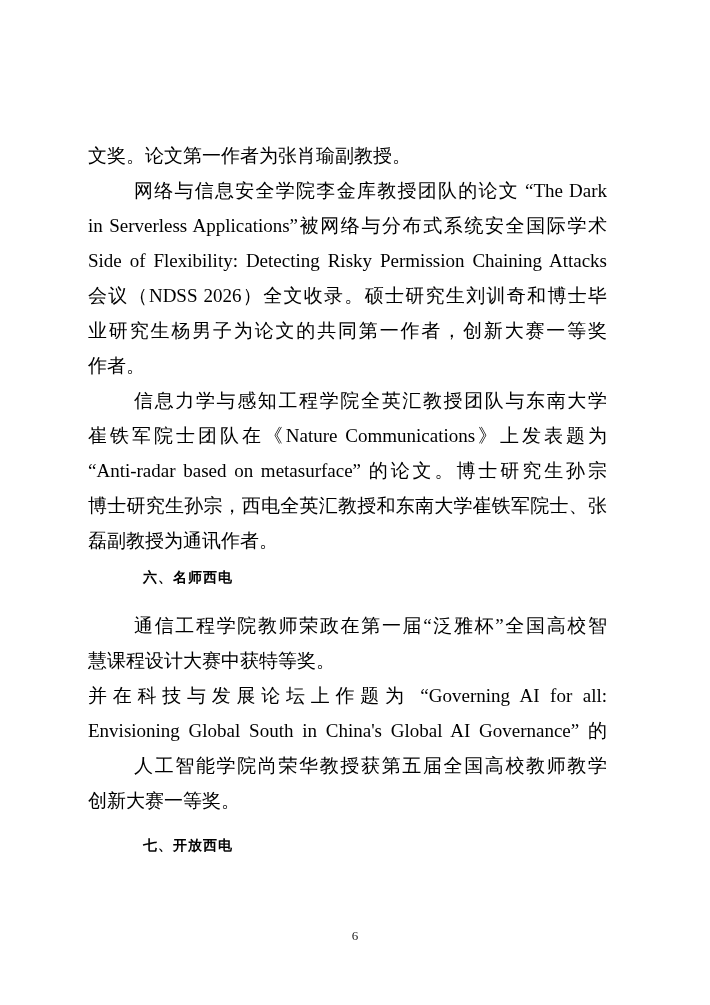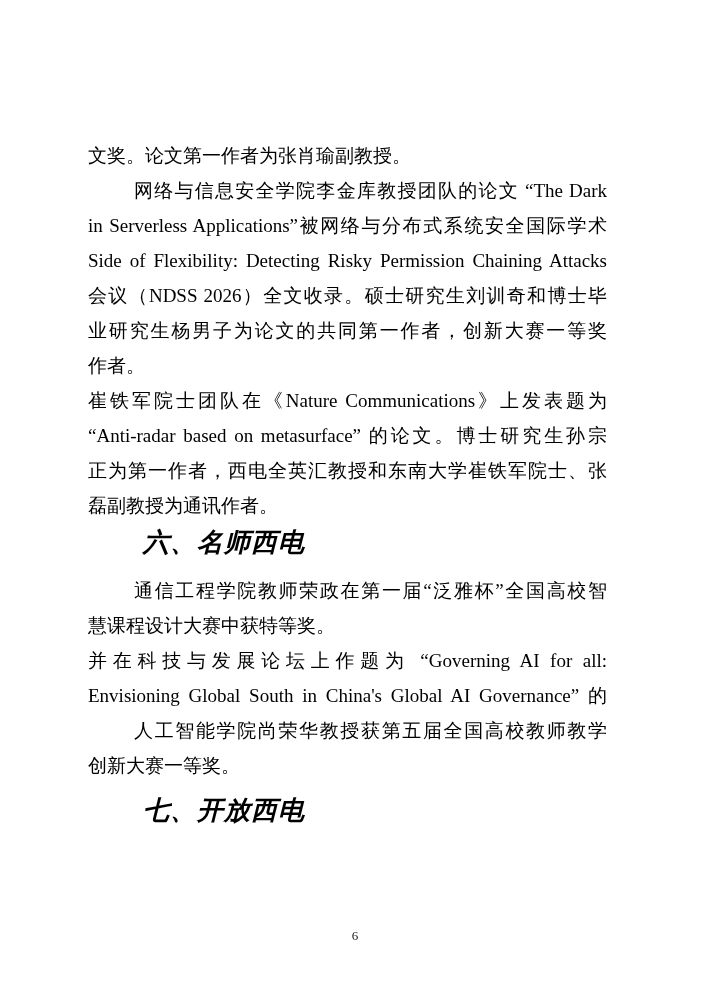--- a/index.html
+++ b/index.html
@@ -31,26 +31,25 @@
     margin: 0;
     white-space: normal;
   }
   .ln.j {
     text-align-last: justify;
   }
   .ln.ind {
     text-indent: 46px;
   }
   .hd {
-    font-size: 26px;
+    font-size: 14px;
     font-weight: bold;
     line-height: 40px;
     letter-spacing: 1px;
     margin: 0 0 10px 55px;
-    font-style: italic;
   }
   .hd.hd2 {
     margin-top: 8px;
     margin-bottom: 0;
   }
   .footer {
     position: absolute;
     left: 0;
     top: 928px;
     width: 100%;
@@ -67,23 +66,24 @@
 
     <p class="ln">文奖。论文第一作者为张肖瑜副教授。</p>
 
     <p class="ln j ind">网络与信息安全学院李金库教授团队的论文 “The Dark</p>
     <p class="ln j">in Serverless Applications”被网络与分布式系统安全国际学术</p>
     <p class="ln j">Side of Flexibility: Detecting Risky Permission Chaining Attacks</p>
     <p class="ln j">会议（NDSS 2026）全文收录。硕士研究生刘训奇和博士毕</p>
     <p class="ln j">业研究生杨男子为论文的共同第一作者，创新大赛一等奖</p>
     <p class="ln">作者。</p>
 
+    <p class="ln j ind">信息力学与感知工程学院全英汇教授团队与东南大学</p>
     <p class="ln j">崔铁军院士团队在《Nature Communications》上发表题为</p>
     <p class="ln j">“Anti-radar based on metasurface” 的论文。博士研究生孙宗</p>
-    <p class="ln j">正为第一作者，西电全英汇教授和东南大学崔铁军院士、张</p>
+    <p class="ln j">博士研究生孙宗，西电全英汇教授和东南大学崔铁军院士、张</p>
     <p class="ln">磊副教授为通讯作者。</p>
 
     <h2 class="hd">六、名师西电</h2>
 
     <p class="ln j ind">通信工程学院教师荣政在第一届“泛雅杯”全国高校智</p>
     <p class="ln">慧课程设计大赛中获特等奖。</p>
 
     <p class="ln j">并在科技与发展论坛上作题为 “Governing AI for all:</p>
     <p class="ln j">Envisioning Global South in China's Global AI Governance” 的</p>
 

